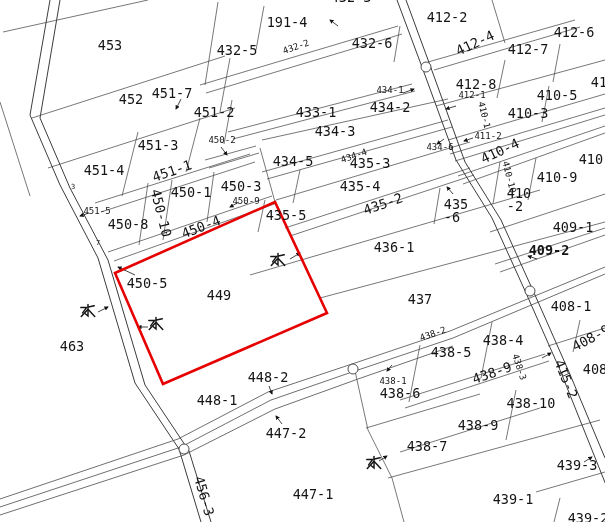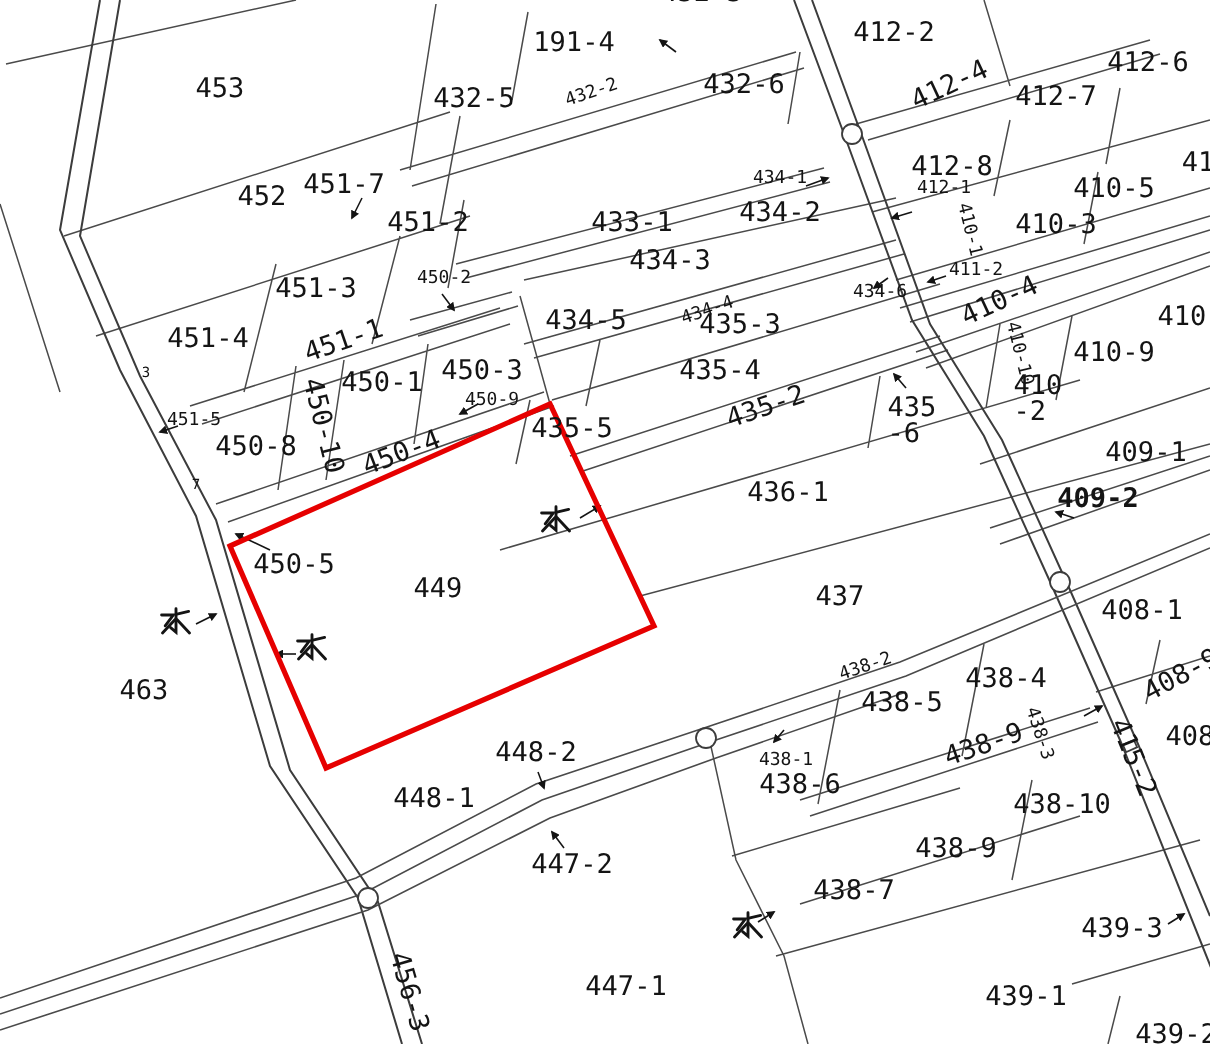--- a/index.html
+++ b/index.html
@@ -211,21 +211,21 @@
       <div class="lbl sz-s" style="left: 433px; top: 334px; transform: translate(-50%, -50%) rotate(-19deg);">438-2</div>
       <div class="lbl sz-l" style="left: 503px; top: 340px; transform: translate(-50%, -50%) rotate(0deg);">438-4</div>
       <div class="lbl sz-l" style="left: 451px; top: 352px; transform: translate(-50%, -50%) rotate(0deg);">438-5</div>
       <div class="lbl sz-l" style="left: 492px; top: 373px; transform: translate(-50%, -50%) rotate(-19deg);">438-9</div>
       <div class="lbl sz-s" style="left: 519px; top: 367px; transform: translate(-50%, -50%) rotate(72deg);">438-3</div>
       <div class="lbl sz-s" style="left: 393px; top: 381px; transform: translate(-50%, -50%) rotate(0deg);">438-1</div>
       <div class="lbl sz-l" style="left: 400px; top: 393px; transform: translate(-50%, -50%) rotate(0deg);">438-6</div>
       <div class="lbl sz-l" style="left: 531px; top: 403px; transform: translate(-50%, -50%) rotate(0deg);">438-10</div>
       <div class="lbl sz-l" style="left: 478px; top: 425px; transform: translate(-50%, -50%) rotate(0deg);">438-9</div>
       <div class="lbl sz-l" style="left: 427px; top: 446px; transform: translate(-50%, -50%) rotate(0deg);">438-7</div>
-      <div class="lbl sz-l" style="left: 561px; top: 465px; transform: translate(-50%, -50%) rotate(0deg);">439-3</div>
+      <div class="lbl sz-l" style="left: 577px; top: 465px; transform: translate(-50%, -50%) rotate(0deg);">439-3</div>
       <div class="lbl sz-l" style="left: 513px; top: 499px; transform: translate(-50%, -50%) rotate(0deg);">439-1</div>
       <div class="lbl sz-l" style="left: 588px; top: 518px; transform: translate(-50%, -50%) rotate(0deg);">439-2</div>
       <div class="lbl sz-t" style="left: 73px; top: 187px; transform: translate(-50%, -50%) rotate(0deg);">3</div>
       <div class="lbl sz-t" style="left: 98px; top: 243px; transform: translate(-50%, -50%) rotate(0deg);">7</div>
       <div class="mizu" title="水" style="left: 79px; top: 303px;"><svg width="18" height="18" viewBox="0 0 20 20">
           <use href="#mizu"></use>
         </svg></div>
       <div class="mizu" title="水" style="left: 147px; top: 316px;"><svg width="18" height="18" viewBox="0 0 20 20">
           <use href="#mizu"></use>
         </svg></div>

